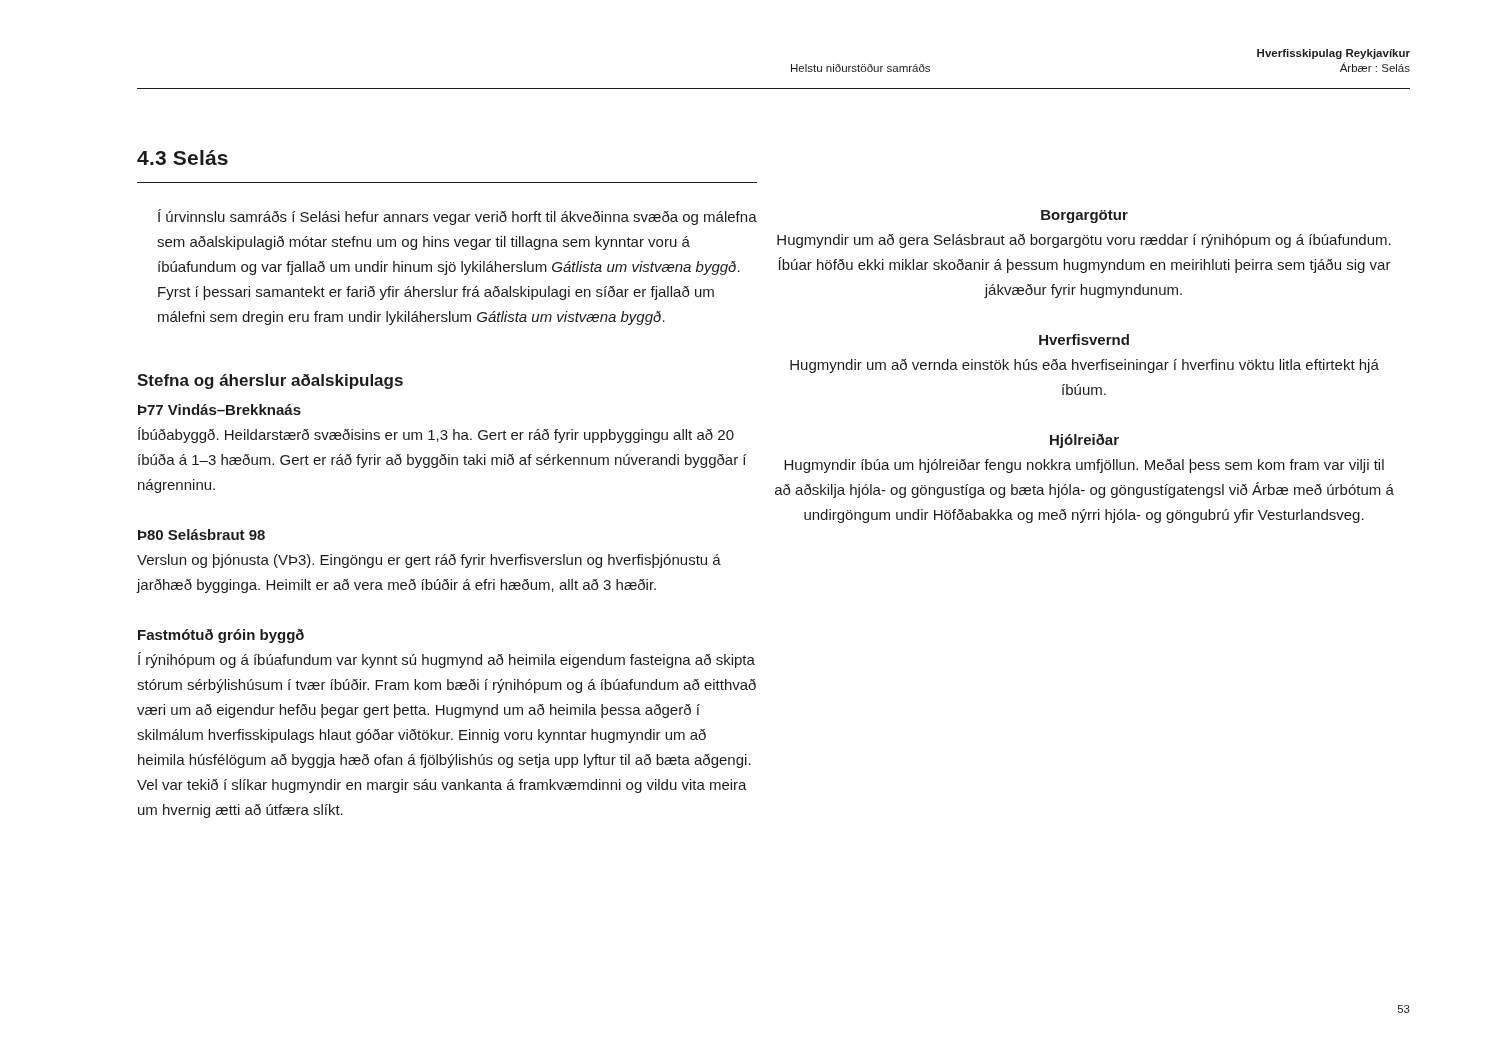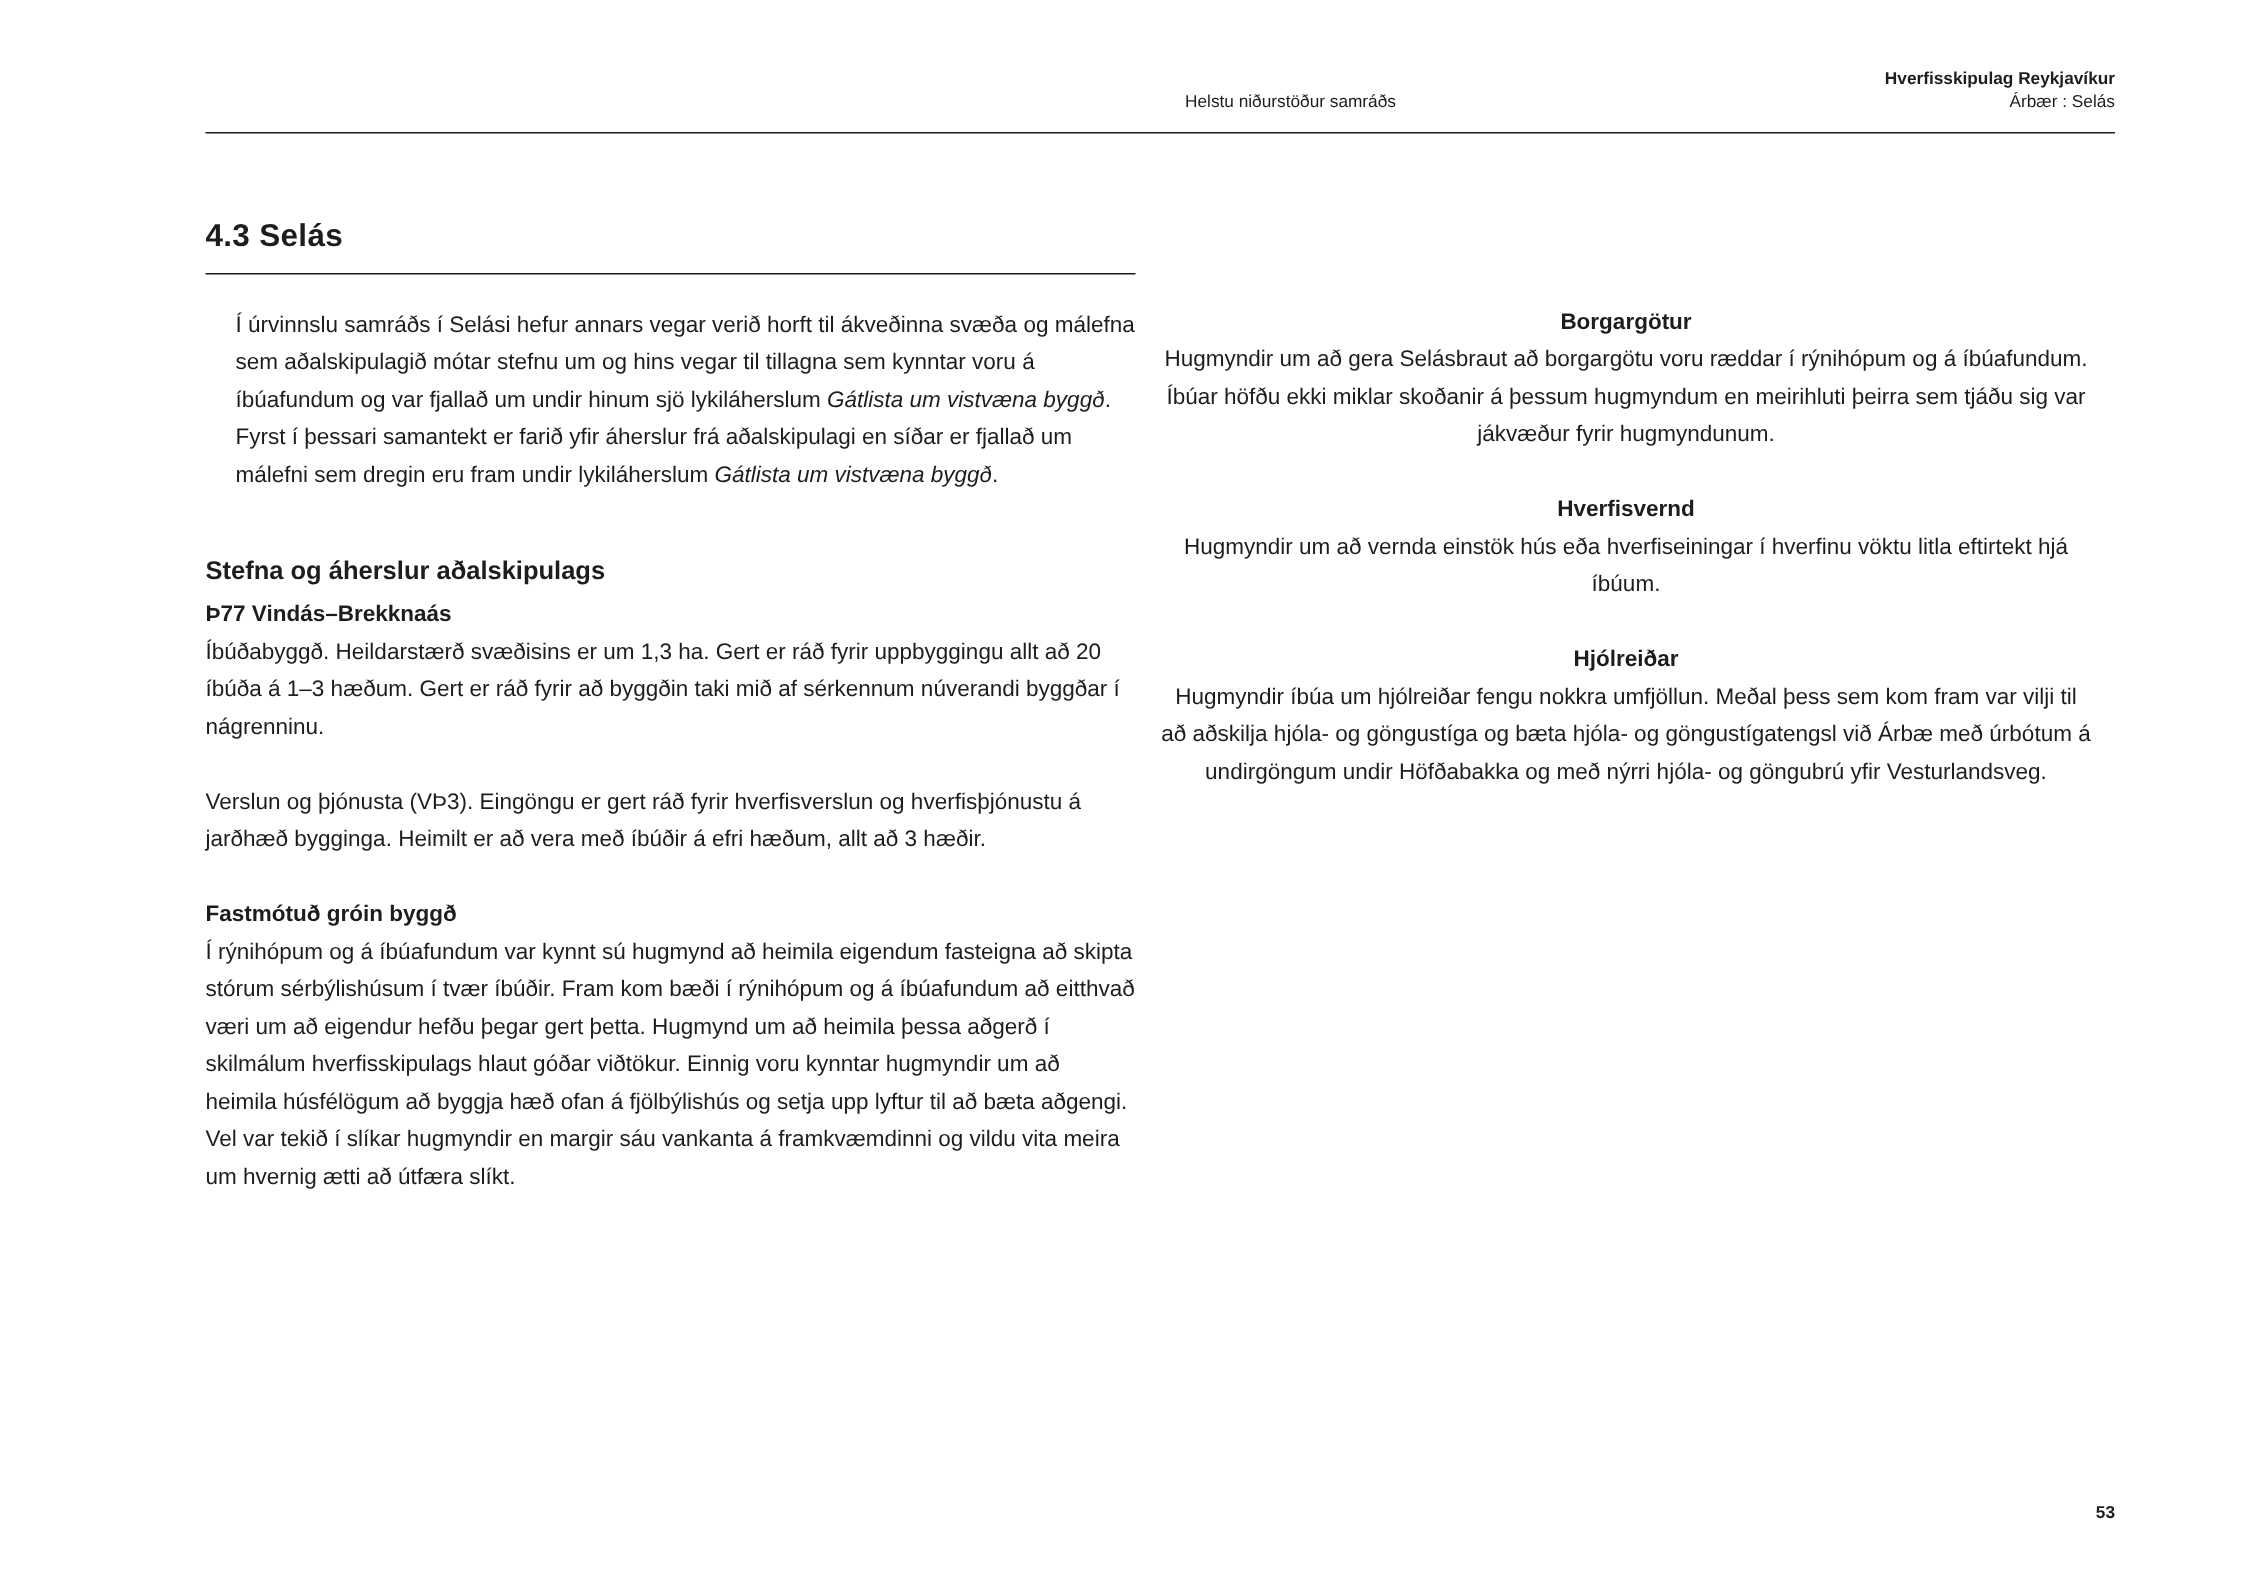--- a/index.html
+++ b/index.html
@@ -90,21 +90,21 @@
     line-height: 25px;
   }
   .col-left .block.after-section { margin-top: 4px; }
   .col-right { padding-top: 56px; text-align: center; }
   
   .page-number {
     position: absolute;
     right: 90px;
     bottom: 46px;
     font-size: 11.5px;
-    font-weight: 700;
+    font-weight: 400;
   }
 </style>
 </head>
 <body>
 
 <div class="page">
 
   <div class="header-row">
     <div></div>
     <div class="header-right-cell">
@@ -126,20 +126,21 @@
       <p class="intro"><span>Í úrvinnslu samráðs í Selási hefur annars vegar verið horft til ákveðinna svæða og málefna sem aðalskipulagið mótar stefnu um og hins vegar til tillagna sem kynntar voru á íbúafundum og var fjallað um undir hinum sjö lykiláherslum </span><em>Gátlista um vistvæna byggð</em><span>. Fyrst í þessari samantekt er farið yfir áherslur frá aðalskipulagi en síðar er fjallað um málefni sem dregin eru fram undir lykiláherslum </span><em>Gátlista um vistvæna byggð</em><span>.</span></p>
 
       <h2 class="section-heading">Stefna og áherslur aðalskipulags</h2>
 
       <div class="block after-section">
         <h3 class="block-heading">Þ77 Vindás–Brekknaás</h3>
         <p class="block-body">Íbúðabyggð. Heildarstærð svæðisins er um 1,3 ha. Gert er ráð fyrir uppbyggingu allt að 20 íbúða á 1–3 hæðum. Gert er ráð fyrir að byggðin taki mið af sérkennum núverandi byggðar í nágrenninu.</p>
       </div>
 
       <div class="block">
+        <h3 class="block-heading">Þ80 Selásbraut 98</h3>
         <p class="block-body">Verslun og þjónusta (VÞ3). Eingöngu er gert ráð fyrir hverfisverslun og hverfisþjónustu á jarðhæð bygginga. Heimilt er að vera með íbúðir á efri hæðum, allt að 3 hæðir.</p>
       </div>
 
       <div class="block">
         <h3 class="block-heading">Fastmótuð gróin byggð</h3>
         <p class="block-body">Í rýnihópum og á íbúafundum var kynnt sú hugmynd að heimila eigendum fasteigna að skipta stórum sérbýlishúsum í tvær íbúðir. Fram kom bæði í rýnihópum og á íbúafundum að eitthvað væri um að eigendur hefðu þegar gert þetta. Hugmynd um að heimila þessa aðgerð í skilmálum hverfisskipulags hlaut góðar viðtökur. Einnig voru kynntar hugmyndir um að heimila húsfélögum að byggja hæð ofan á fjölbýlishús og setja upp lyftur til að bæta aðgengi. Vel var tekið í slíkar hugmyndir en margir sáu vankanta á framkvæmdinni og vildu vita meira um hvernig ætti að útfæra slíkt.</p>
       </div>
     </section>
 
     <section class="col-right">

